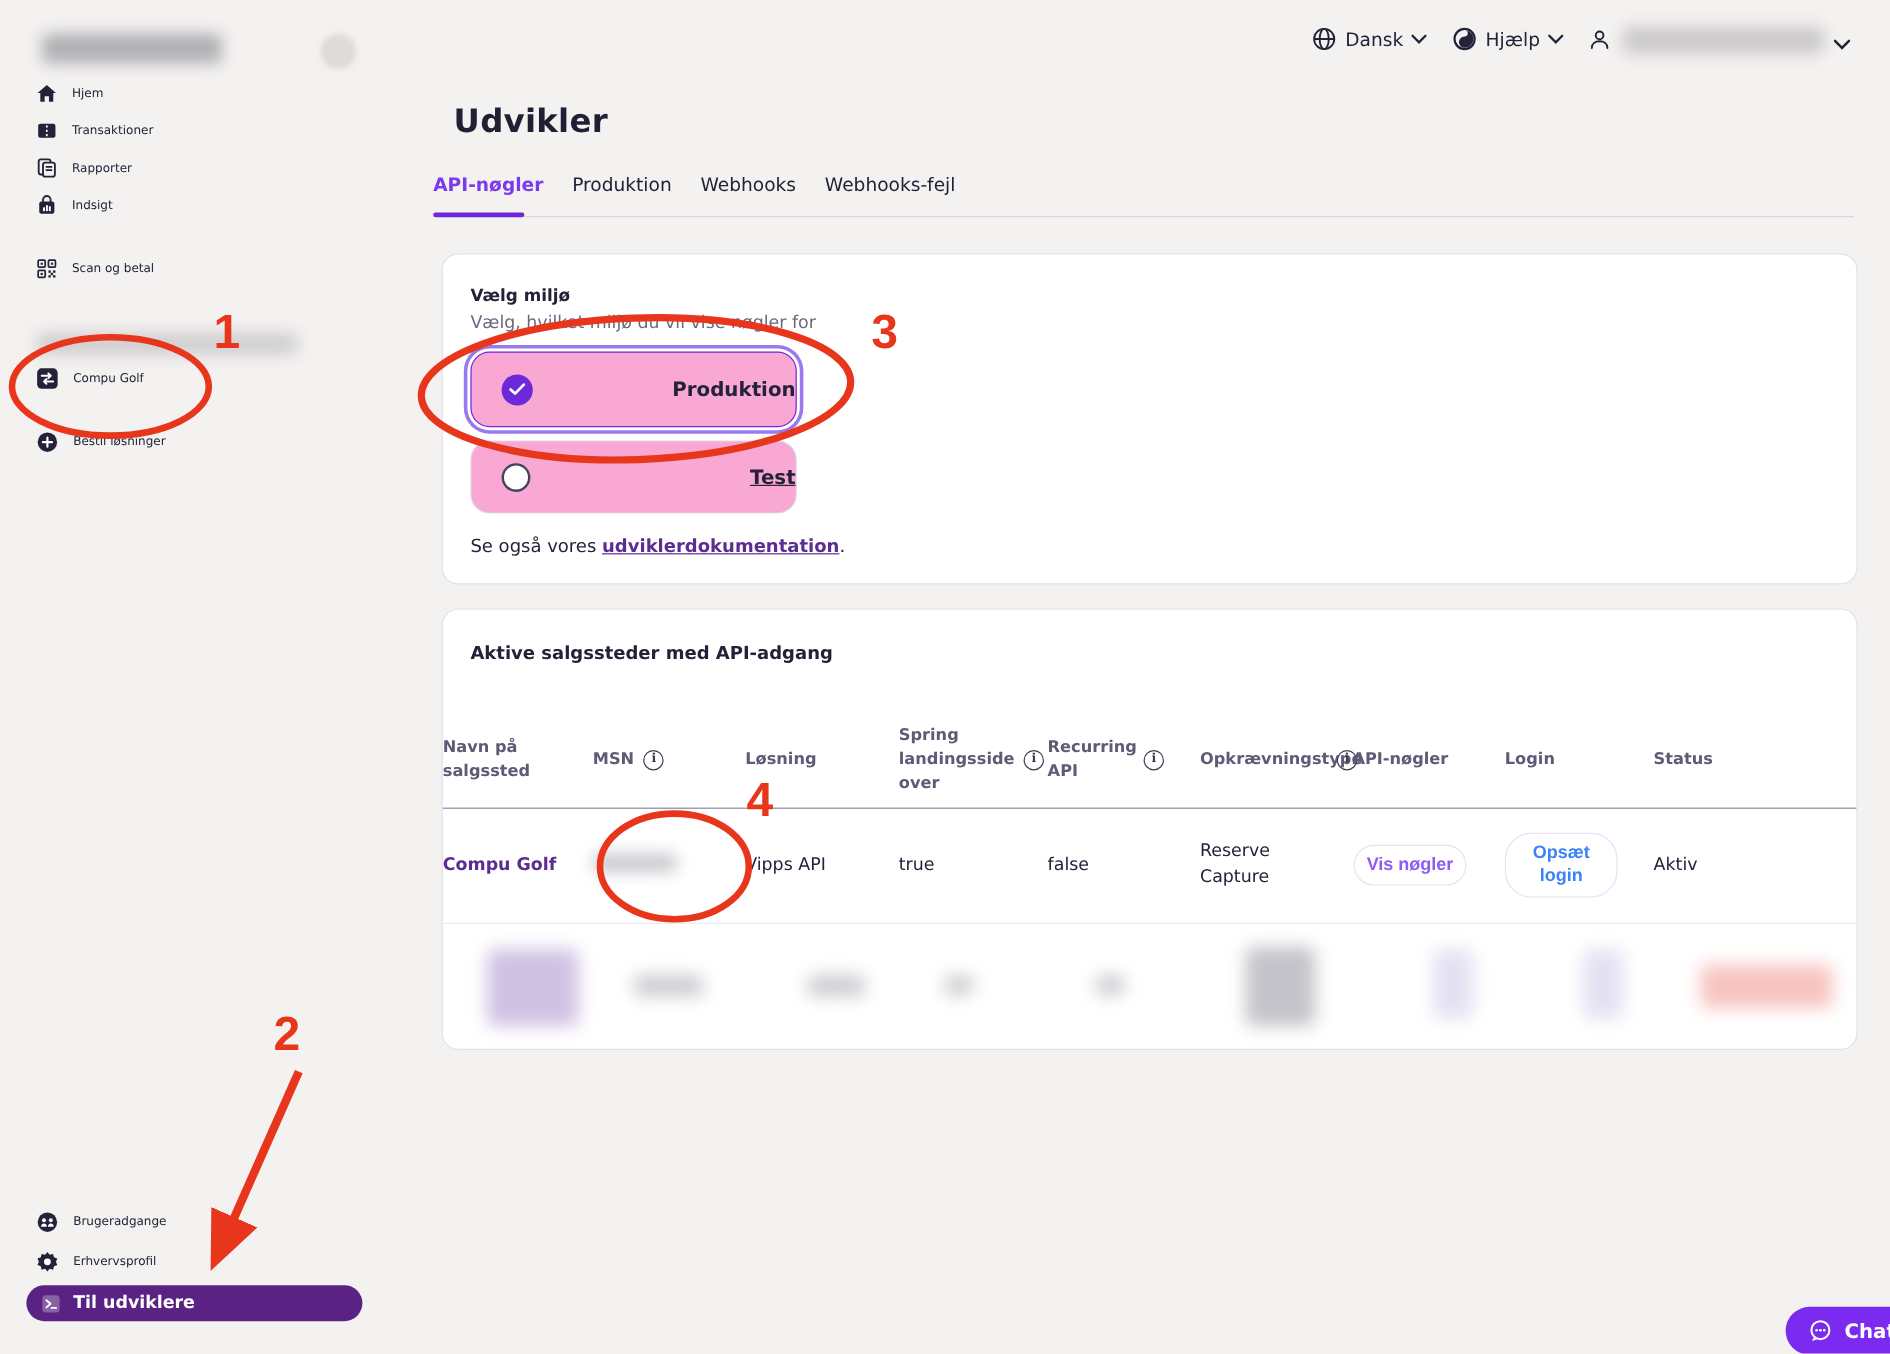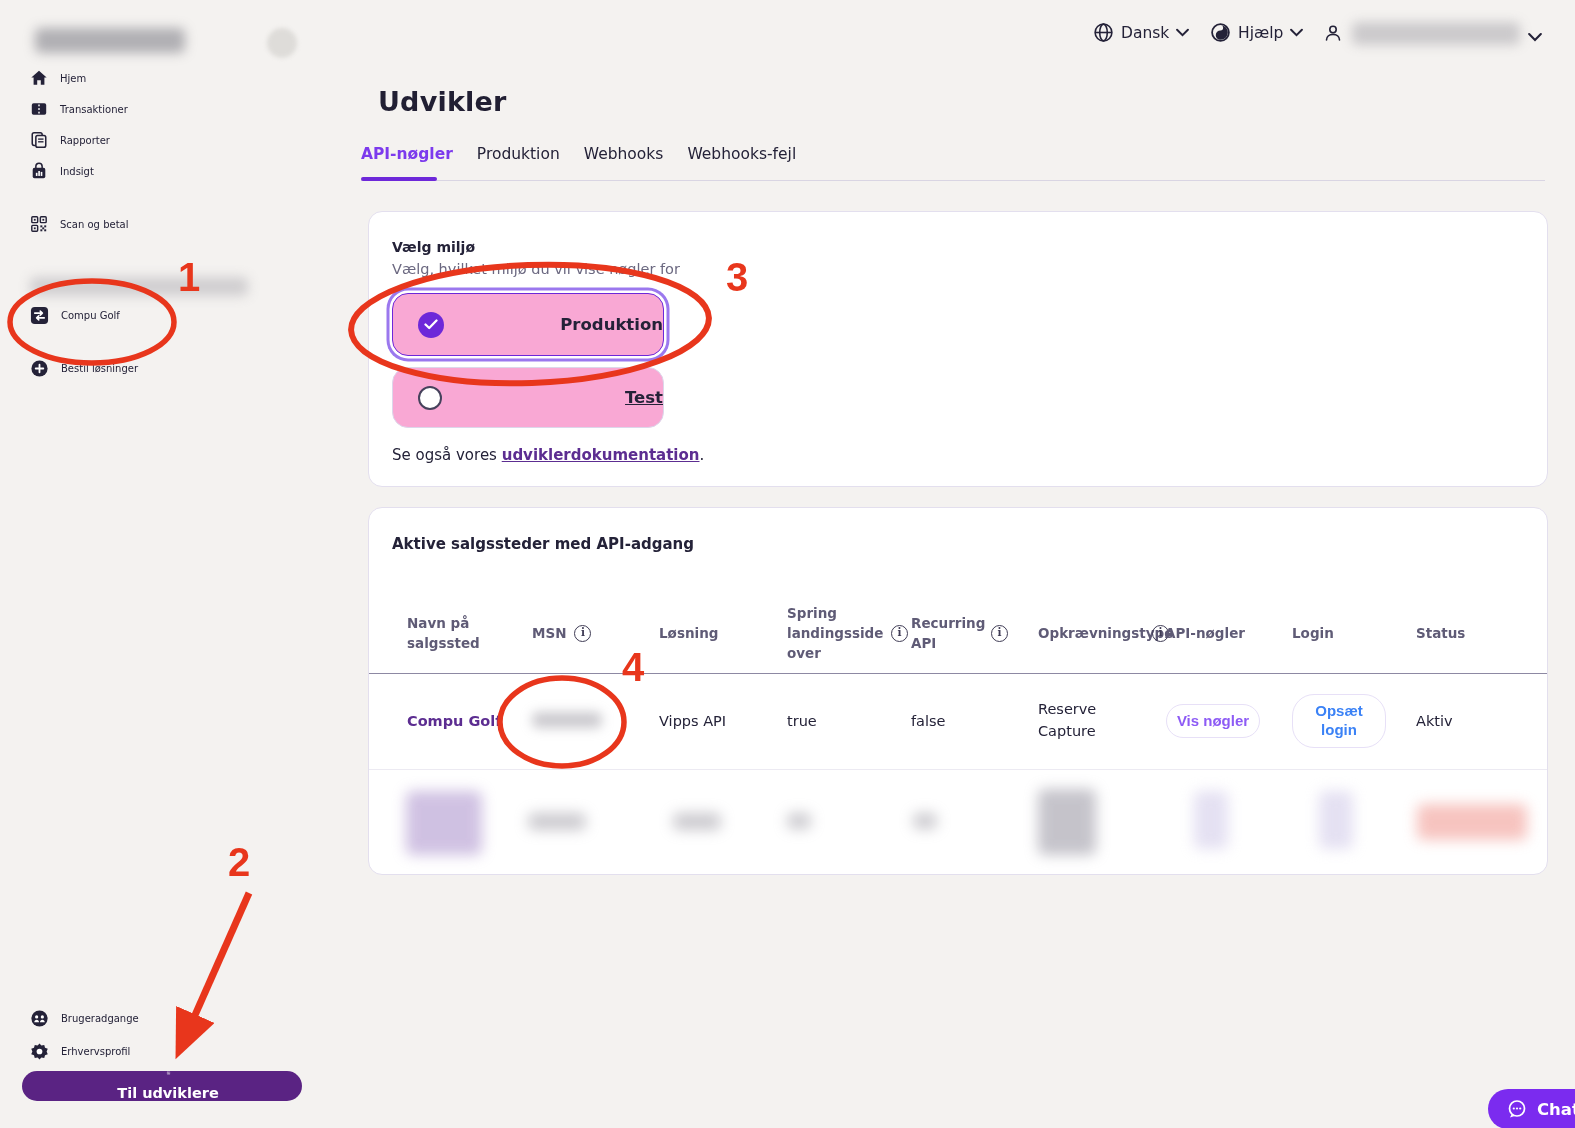--- a/index.html
+++ b/index.html
@@ -13,21 +13,21 @@
   .abs { position:absolute; }
   .blur { filter:blur(6px); border-radius:5px; }
 
   
   .logo-blur { left:35px; top:28px; width:150px; height:25px; background:#6e6e78; opacity:.5; }
   .logo-circle { left:267px; top:28px; width:30px; height:30px; border-radius:50%; background:#dedcd9; filter:blur(2px); }
   .side-item { left:30px; display:flex; align-items:center; gap:12px; font-size:10px; font-weight:500; color:#242238; cursor:pointer; }
   .side-item svg { flex:0 0 auto; }
   .side-section-blur { left:30px; top:277px; width:218px; height:19px; background:#a5a3aa; opacity:.45; }
   .dev-pill { left:22px; top:1071px; width:280px; height:30px; background:#5a2383; border-radius:15px;
-    display:flex; align-items:center; gap:10px; padding-left:12px; color:#fff; font-size:14.5px; font-weight:700; cursor:pointer;flex-direction:column; }
+    display:flex; align-items:center; gap:10px; padding-left:12px; color:#fff; font-size:14.5px; font-weight:700; cursor:pointer; }
 
   
   .topbar-item { display:flex; align-items:center; gap:7px; font-size:15.5px; font-weight:500; cursor:pointer; }
   .name-blur { left:1352px; top:22px; width:168px; height:23px; background:#8f8d95; opacity:.4; }
 
   
   .page-title { left:358px; top:86px; font-size:27px; font-weight:700; color:#211f33; letter-spacing:.2px;margin-left:20px; }
   .tabs { left:361px; top:145px; display:flex; gap:24px; font-size:15.5px; font-weight:500; }
   .tab { cursor:pointer; padding-bottom:14px; }
   .tab.active { color:#7c3aed; font-weight:600; }
@@ -44,21 +44,21 @@
   .opt-prod { top:81px; height:63px; border:1.5px solid #6d28d9; border-radius:16px;
     box-shadow:0 0 0 2.5px #ffffff, 0 0 0 5.5px #9b78ee; }
   .opt-test { top:155px; height:61px; border:1px solid #dcd7ea; border-radius:16px;text-decoration:underline; }
   .opt-label { font-size:16.5px; font-weight:700; }
   .radio-on { width:26px; height:26px; border-radius:50%; background:#6d28d9; display:flex; align-items:center; justify-content:center; }
   .radio-off { width:24px; height:24px; border-radius:50%; border:2px solid #46425c; background:#fff; }
   .env-footer { left:23px; top:234px; font-size:15px; }
   .env-footer a { color:#5c2d91; font-weight:600; cursor:pointer; }
 
   .tbl-title { left:23px; top:27px; font-size:15px; font-weight:700; }
-  .grid-row { position:absolute; left:0; width:1178px; padding-left:38px; display:grid;
+  .grid-row { position:absolute; left:0; width:1178px; display:grid;
     grid-template-columns:125px 127px 128px 124px 127px 128px 126px 124px 1fr; align-items:center; }
   .ghead { top:85px; height:80px; font-size:13.5px; font-weight:600; color:#5f5b76; line-height:1.5; }
   .ghead-cell { display:flex; align-items:center; gap:8px; }
   .info-i { width:17px; height:17px; border:1.4px solid #3f3c55; border-radius:50%; color:#3f3c55;
     font-size:10.5px; font-weight:700; display:flex; align-items:center; justify-content:center; flex:0 0 auto;
     font-family:"DejaVu Serif","Liberation Serif",serif; cursor:pointer; }
   .head-divider { left:0; top:165px; width:1178px; height:1px; background:#8d89a3; }
   .row-divider { left:0; top:261px; width:1178px; height:1px; background:#eceaf2; }
   .grow1 { top:165px; height:96px; font-size:14.5px; }
   .cell-link { color:#5c2d91; font-weight:700; cursor:pointer; }

